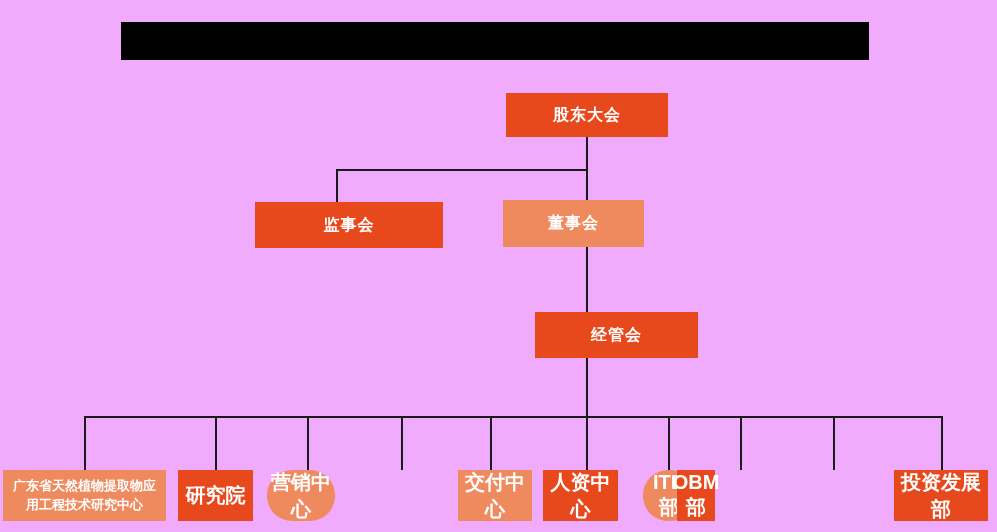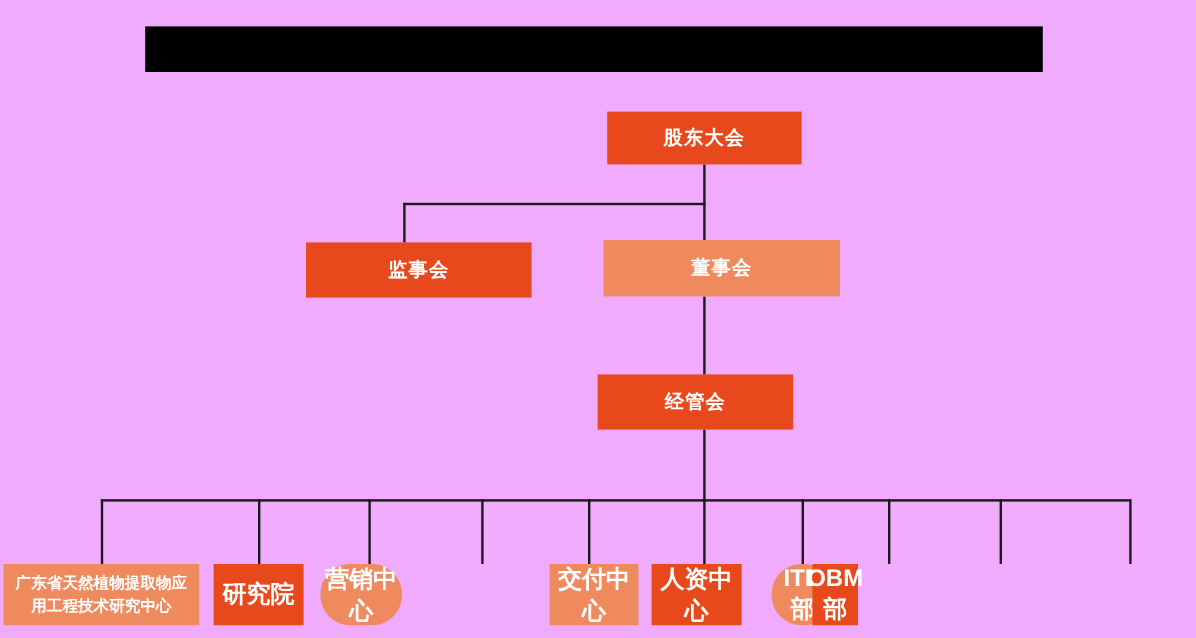--- a/index.html
+++ b/index.html
@@ -33,22 +33,22 @@
     font-weight: bold;
     box-sizing: border-box;
   }
   .node.primary   { background: #E8491C; }
   .node.secondary { background: #EF8A5F; }
 
   .lv { font-size: 16px; letter-spacing: 1px; }
 
   .n-shareholders { left: 506px; top: 93px;  width: 162px; height: 44px; }
   .n-supervisory  { left: 255px; top: 202px; width: 188px; height: 46px; }
-  .n-board        { left: 503px; top: 200px; width: 197px; height: 47px; }
-  .n-management   { left: 498px; top: 312px; width: 163px; height: 46px; }
+  .n-board        { left: 503px; top: 200px; width: 141px; height: 47px; }
+  .n-management   { left: 535px; top: 312px; width: 163px; height: 46px; }
 
   .dept { top: 470px; height: 51px; font-size: 20px; }
   .d0 { left: 3px;   width: 163px; font-size: 13px; line-height: 1.45; padding: 4px 6px; }
   .d1 { left: 178px; width: 75px; }
   .d2 { left: 267px; width: 68px; border-radius: 25px; }
   .d3 { left: 365px; width: 73px; }
   .d4 { left: 458px; width: 74px; }
   .d5 { left: 543px; width: 75px; }
   .d6 { left: 643px; width: 52px; border-radius: 25px; }
   .d7 { left: 677px; width: 38px; }
@@ -91,14 +91,15 @@
 
   <div class="node primary lv n-management">经管会</div>
 
   <div class="node secondary dept d0">广东省天然植物提取物应用工程技术研究中心</div>
   <div class="node primary   dept d1">研究院</div>
   <div class="node secondary dept d2">营销中心</div>
   <div class="node secondary dept d4">交付中心</div>
   <div class="node primary   dept d5">人资中心</div>
   <div class="node secondary dept d6">ITD部</div>
   <div class="node primary   dept d7">OBM部</div>
+  <div class="node primary   dept d9">投资发展部</div>
 
 </div>
 
 </body></html>

